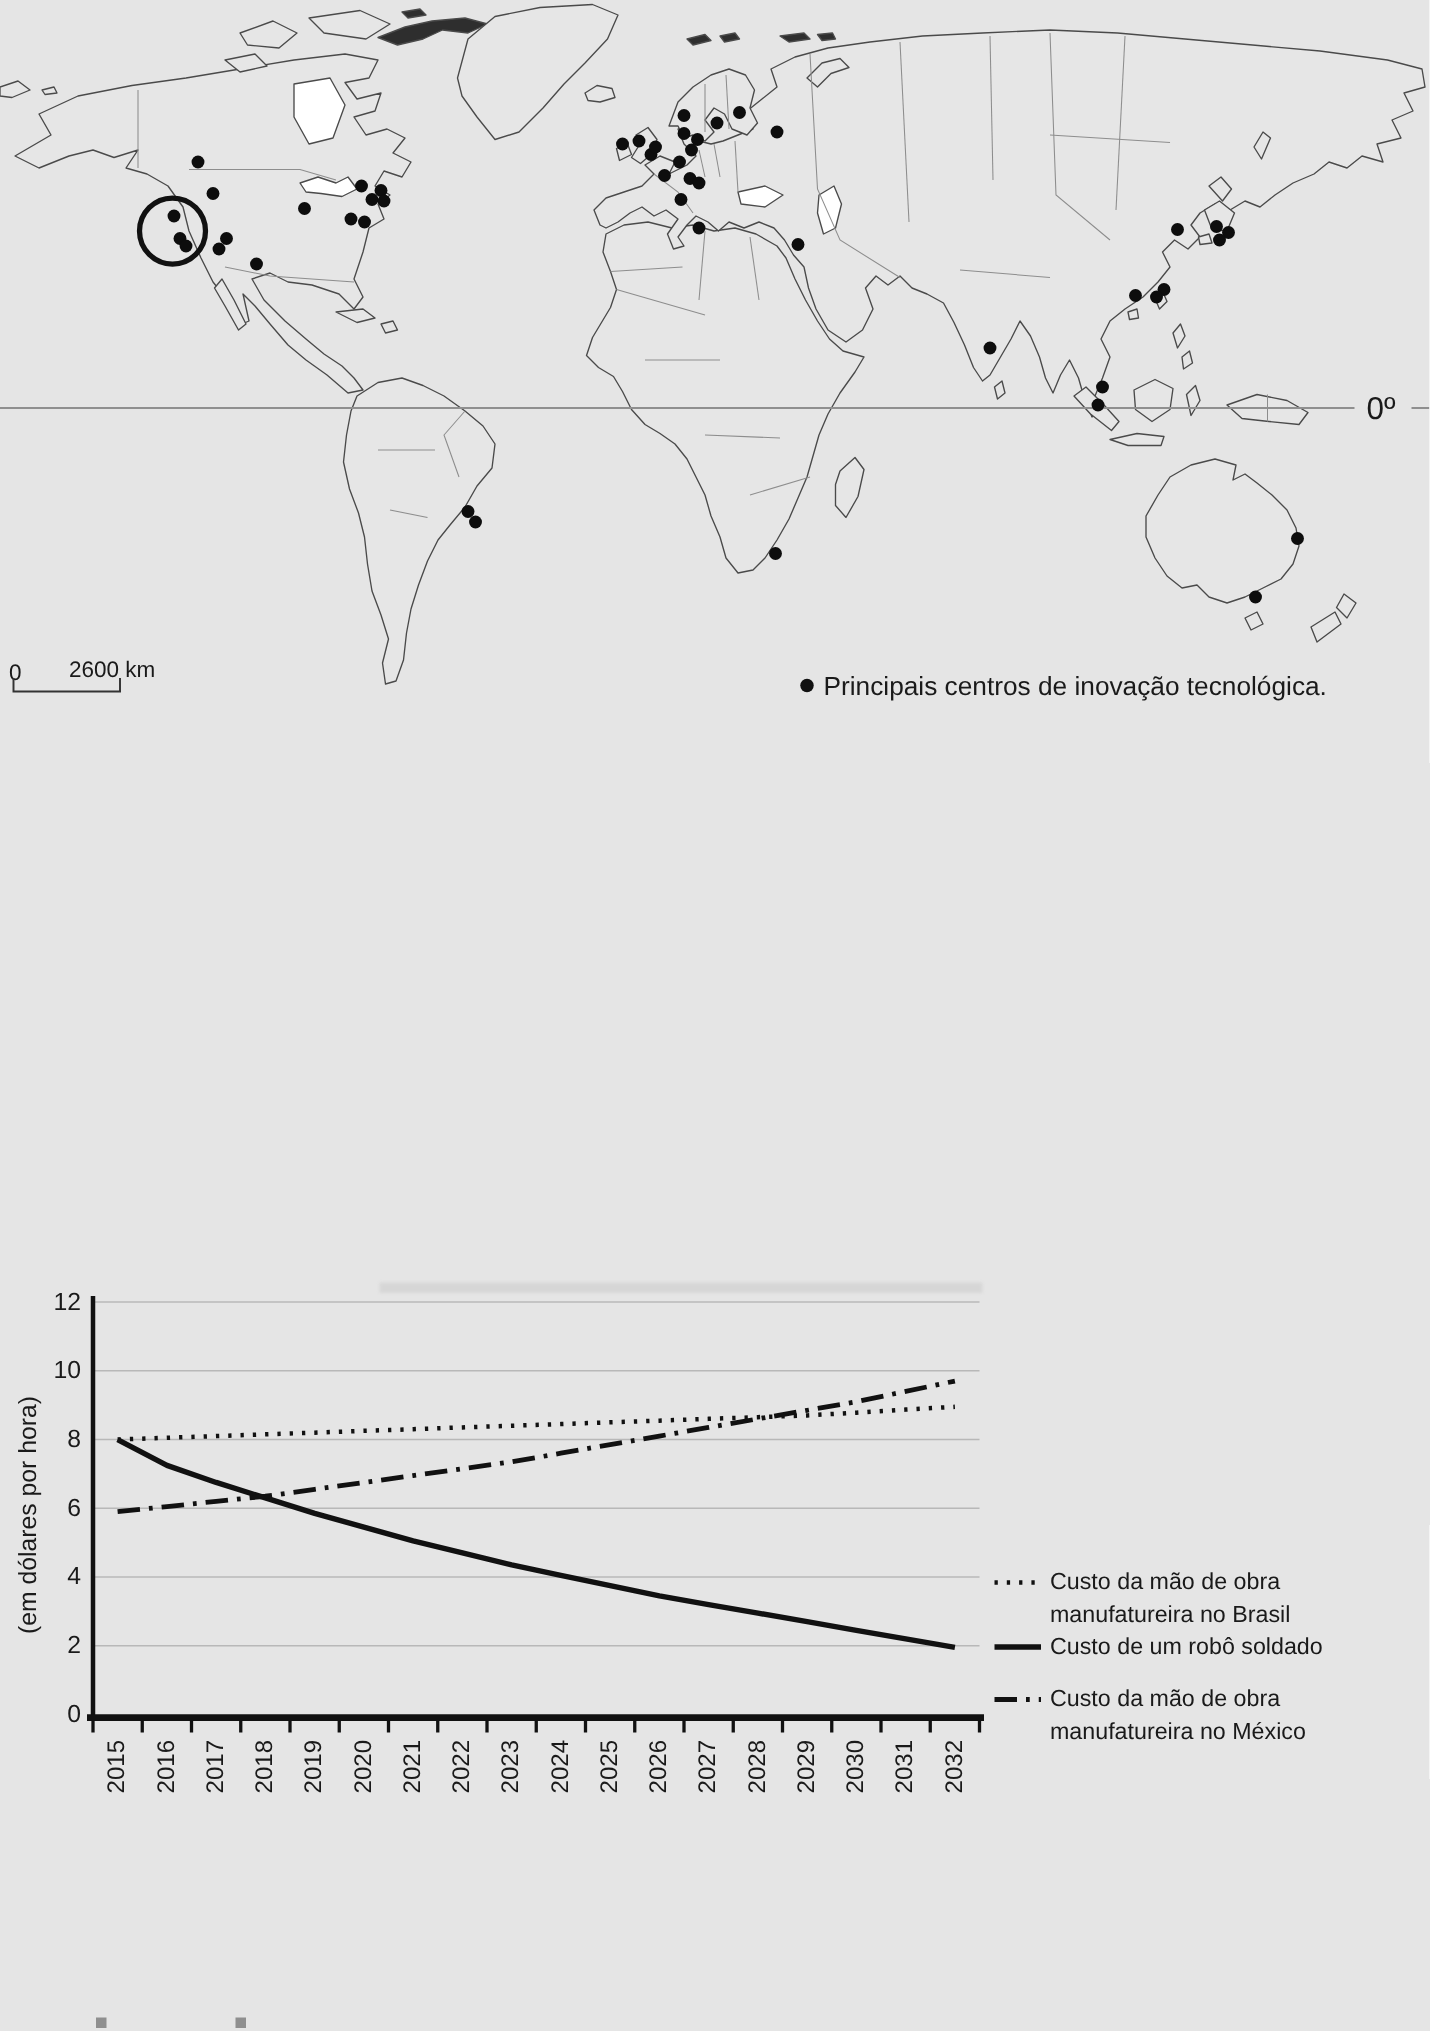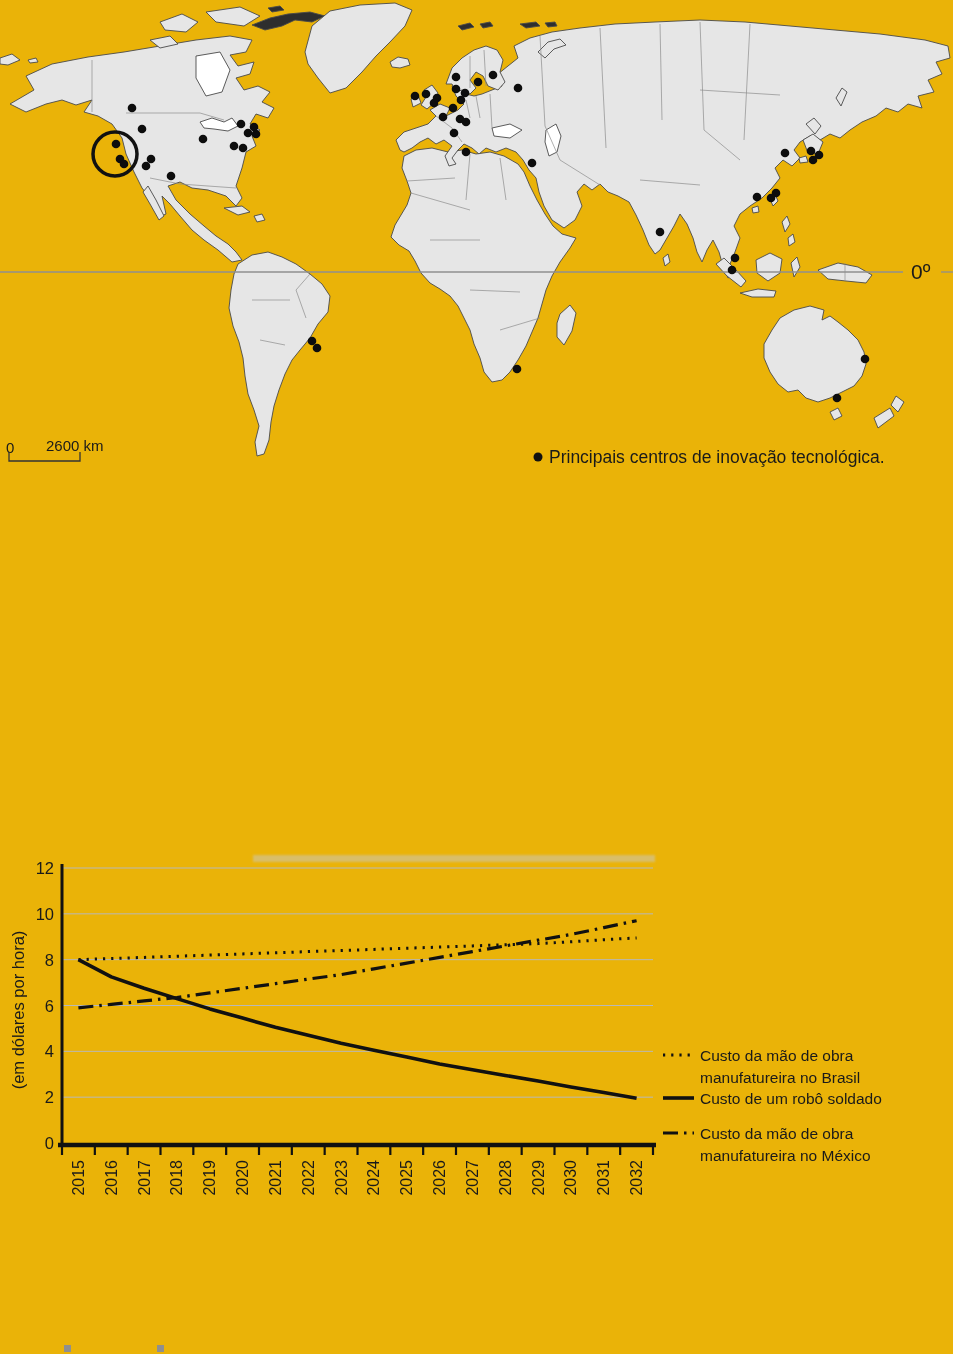--- a/index.html
+++ b/index.html
@@ -1,17 +1,17 @@
 <!DOCTYPE html>
 <html><head>
 <meta charset="utf-8">
 <style>
   html,body{margin:0;padding:0;background:#ffffff;}
   body{font-family:"Liberation Sans", sans-serif;}
-  .page{position:relative;width:953px;height:1354px;background:#eab308;overflow:hidden;}
+  .page{position:relative;width:953px;height:1354px;background:#e5e5e5;overflow:hidden;}
   svg text{font-family:"Liberation Sans", sans-serif;fill:#1a1a1a;}
   #map-svg{position:absolute;top:0;left:0;}
   #chart-svg{position:absolute;top:840px;left:0;}
   .smudge{position:absolute;top:855px;left:253px;width:402px;height:7px;
           background:#c9c9c9;opacity:.5;filter:blur(1px);}
   .artifact-square{position:absolute;width:7px;height:7px;background:#8f8f8f;}
 </style>
 </head>
 <body>
 

